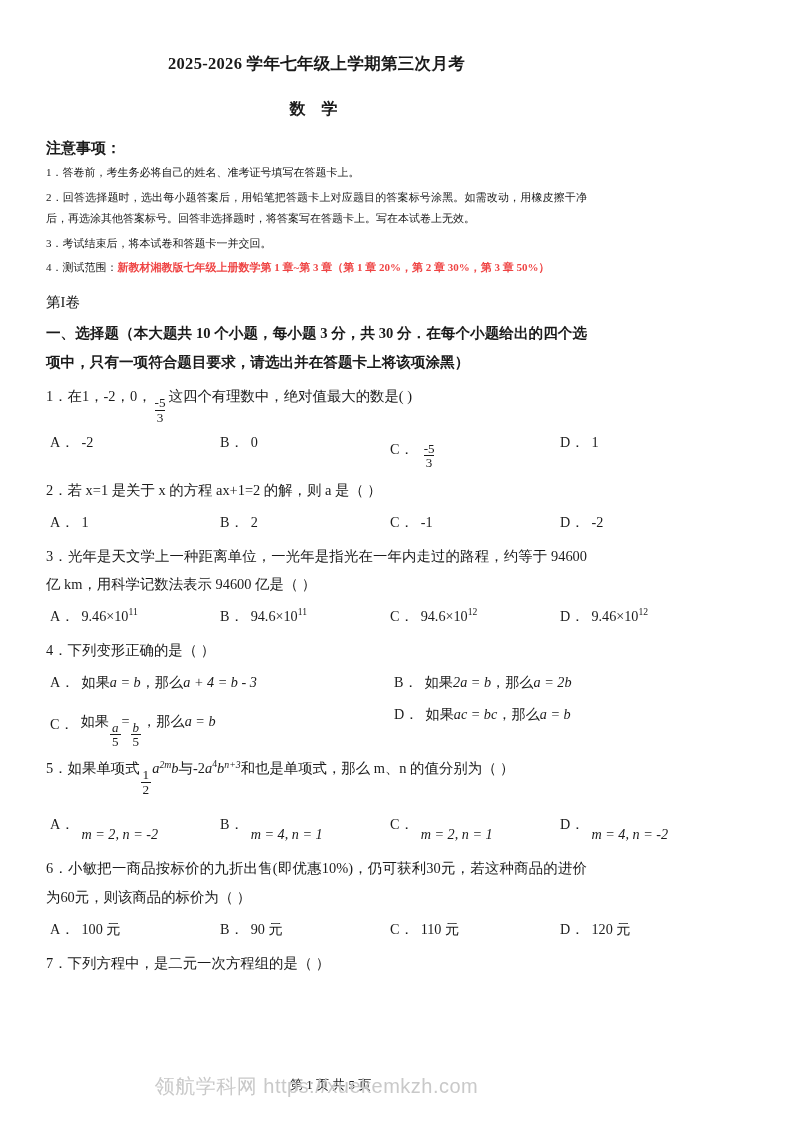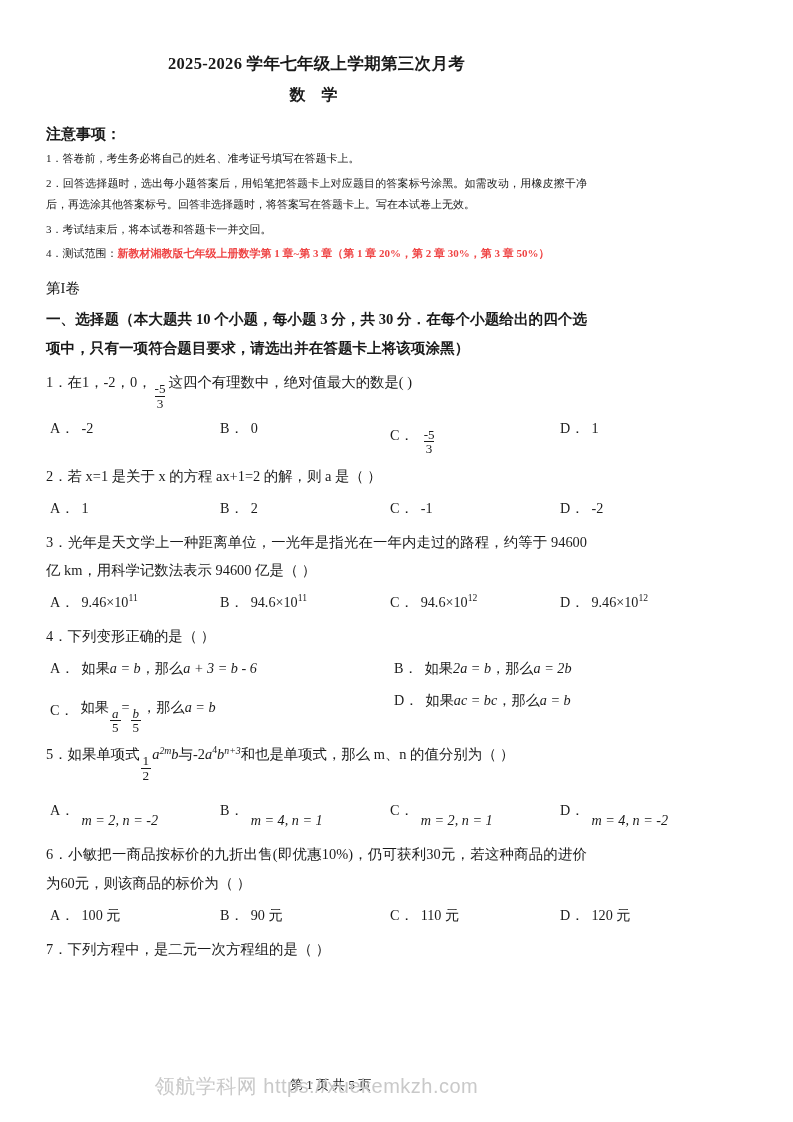--- a/index.html
+++ b/index.html
@@ -29,21 +29,21 @@
     font-size: 16.5px;
     font-weight: bold;
     letter-spacing: 0.3px;
     margin: 8px 0 0 0;
     line-height: 1.5;
   }
   .doc-subject {
     text-align: center;
     font-size: 16px;
     font-weight: bold;
-    margin: 6px 0 0 0;
+    margin: 20px 0 0 0;
     letter-spacing: 6px;
     line-height: 1.5;
   }
   .doc-meta {
     text-align: center;
     font-size: 15px;
     margin: 10px 0 0 0;
     line-height: 1.5;
   }
 
@@ -239,21 +239,21 @@
         <span class="opt-body"><span>9.46</span>×10<sup>12</sup></span>
       </div>
   </div>
 
   <div class="q-stem">
     <span>4．</span><span>下列变形正确的是（  ）</span>
   </div>
   <div class="opts cols2">
     <div class="opt">
         <span class="opt-label">A．</span>
-        <span class="opt-body"><span>如果</span><span class="mi">a = b</span><span>，那么</span><span class="mi">a + 3 = b - 6</span></span>
+        <span class="opt-body"><span>如果</span><span class="mi">a = b</span><span>，那么</span><span class="mi">a + 4 = b - 3</span></span>
       </div>
     <div class="opt">
         <span class="opt-label">B．</span>
         <span class="opt-body"><span>如果</span><span class="mi">2a = b</span><span>，那么</span><span class="mi">a = 2b</span></span>
       </div>
   </div>
   <div class="opts cols2">
     <div class="opt">
         <span class="opt-label">C．</span>
         <span class="opt-body"><span>如果</span><span class="frac">

